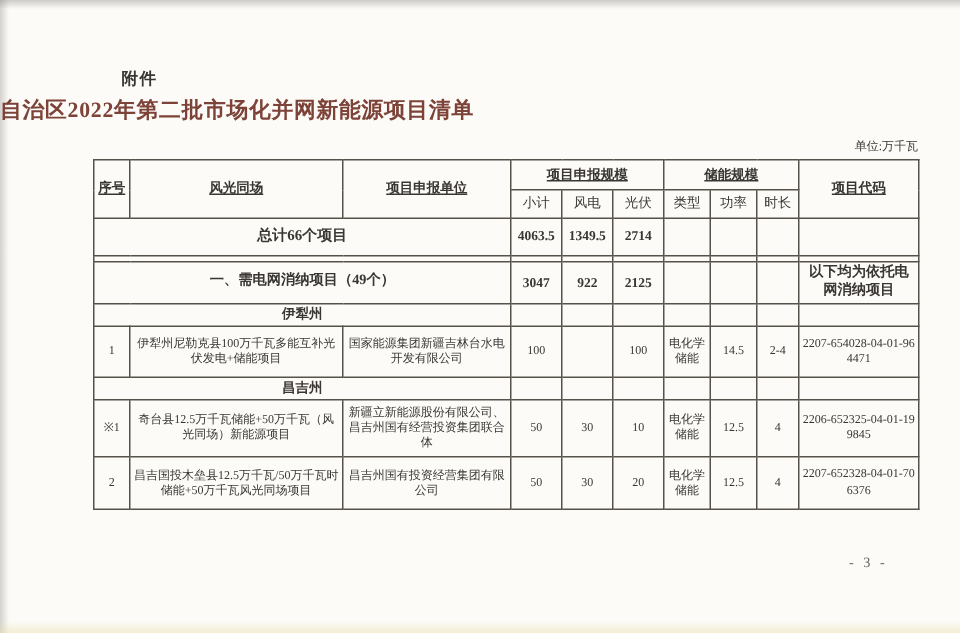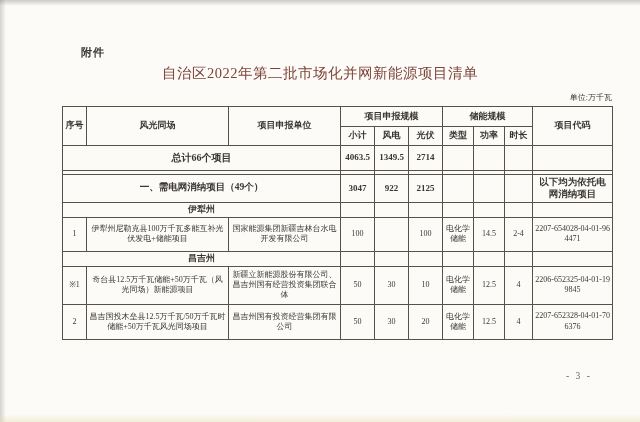--- a/index.html
+++ b/index.html
@@ -24,39 +24,39 @@
   .scan-edge-left{position:absolute;left:0;top:0;width:6px;height:100%;
     background:linear-gradient(90deg,rgba(120,115,108,0.30),rgba(120,115,108,0));pointer-events:none;}
   .scan-edge-bottom{position:absolute;left:0;bottom:0;width:100%;height:8px;
     background:linear-gradient(0deg,rgba(232,220,170,0.45),rgba(232,220,170,0));pointer-events:none;}
   .attachment{
     position:absolute;left:57px;top:45px;
     font-size:11px;font-weight:bold;letter-spacing:1px;margin-left:24px;
   }
   .title{
     position:absolute;left:0;top:64px;width:100%;
-    text-align:center;font-size:14.5px;font-weight:normal;
+    text-align:left;font-size:14.5px;font-weight:bold;
     color:var(--color-title_red);letter-spacing:0.5px;
   }
   .unit-note{
     position:absolute;right:28px;top:92px;
     font-size:8px;color:var(--color-ink);text-align:center;
   }
   table.list{
     position:absolute;left:62px;top:106px;
     width:550px;border-collapse:collapse;table-layout:fixed;
     font-size:8px;line-height:1.25;
   }
   table.list td{
     border:1px solid var(--color-border);
     text-align:center;vertical-align:middle;
     padding:1px 2px;overflow:hidden;
   }
-  tr.h1 td{height:17px;font-size:9px;font-weight:bold;}
-  tr.h2 td{height:16px;font-size:9px;font-weight:bold;margin-left:32px;}
+  tr.h1 td{height:17px;font-size:9px;font-weight:bold;text-decoration:underline;}
+  tr.h2 td{height:16px;font-size:9px;font-weight:normal;margin-left:32px;}
   tr.total td{height:22px;font-size:10px;font-weight:bold;}
   tr.spacer td{height:3px;padding:0;}
   tr.section td{height:21px;font-size:9.5px;font-weight:bold;}
   tr.region td{height:12px;font-size:9px;font-weight:bold;}
   tr.proj td{font-size:8px;}
   tr.proj.r1 td{height:31px;}
   tr.proj.r2 td{height:35px;}
   tr.proj.r3 td{height:32px;}
   td.name-cell{text-align:left;padding:1px 3px;}
   td.num{font-size:8.5px;}

